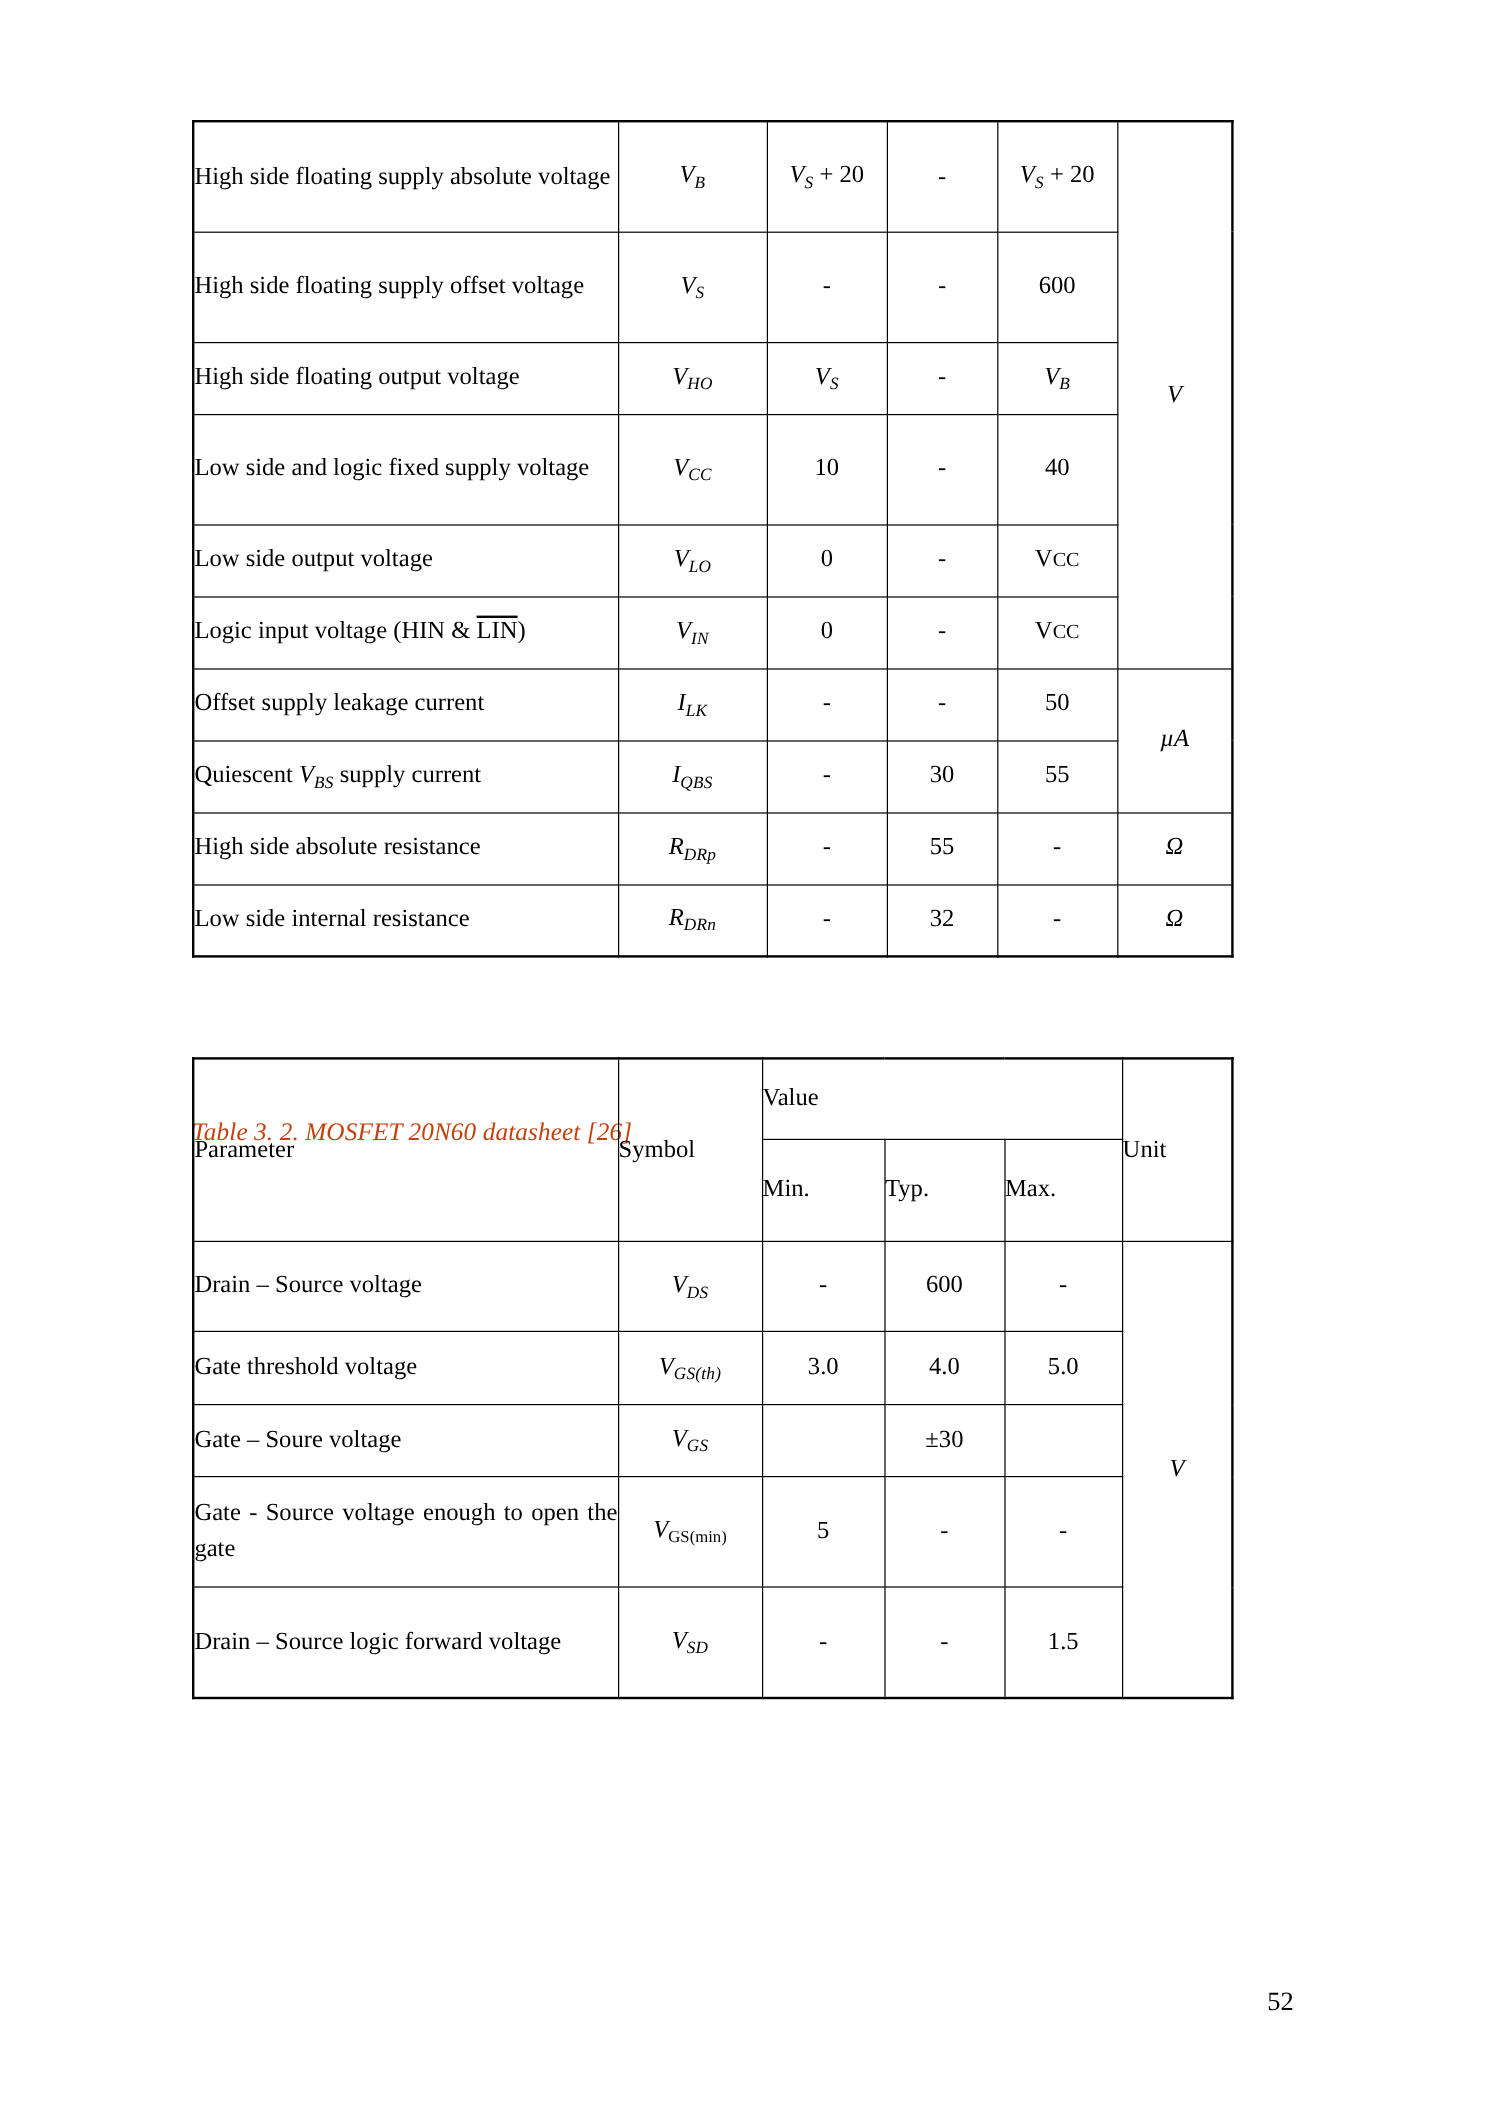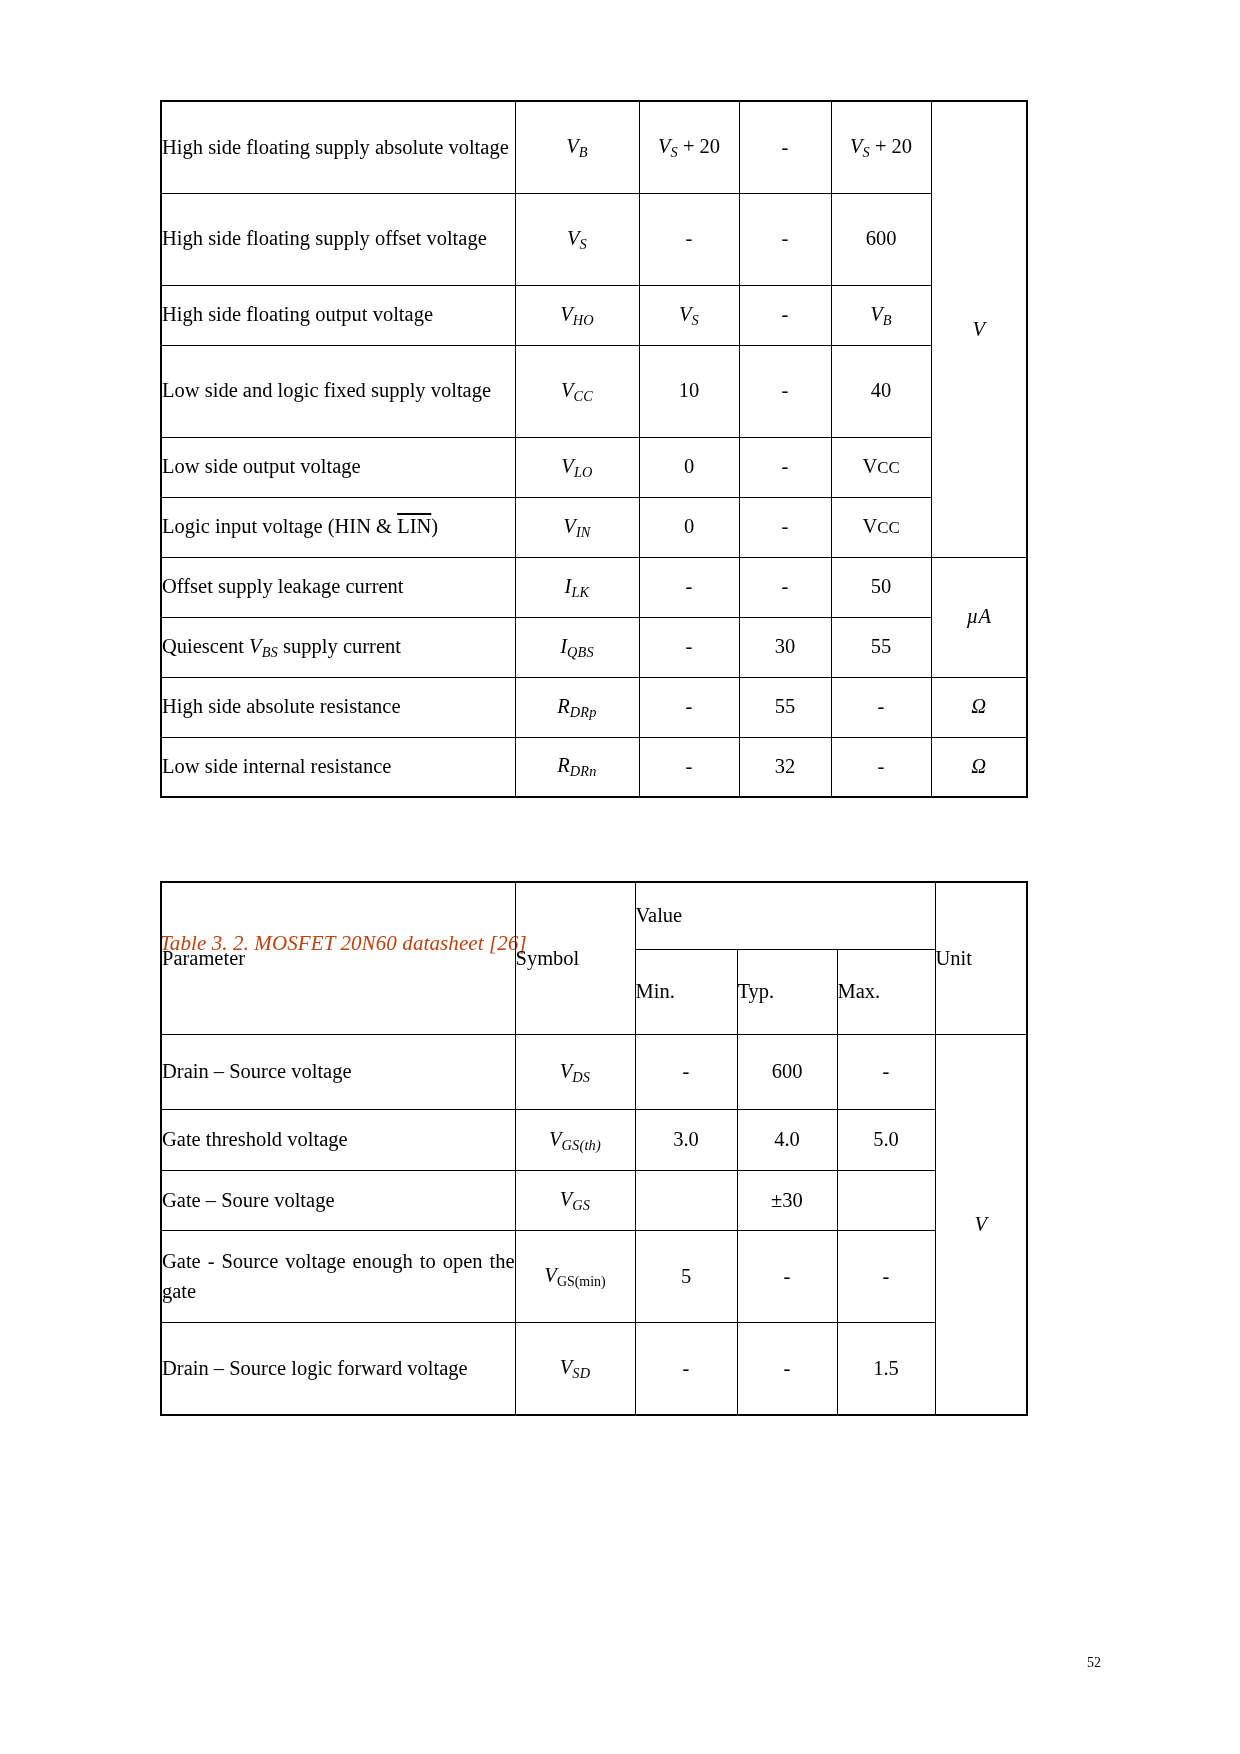--- a/index.html
+++ b/index.html
@@ -83,22 +83,21 @@
     font-style:italic;
     font-size:21px;
     color:#c2410c;
     letter-spacing:0.1px;
   }
   .pagenum {
     position:absolute;
     left:0; top:1655px;
     width:1078px;
     text-align:right;
-    font-size:14px;
-    padding-left:23px;
+    font-size:22px;
   }
   .rowh-1 { height:92px; }
   .rowh-2 { height:60px; }
 </style>
 </head>
 <body>
 
 <div class="page">
 
   <table class="doc" id="table1">

